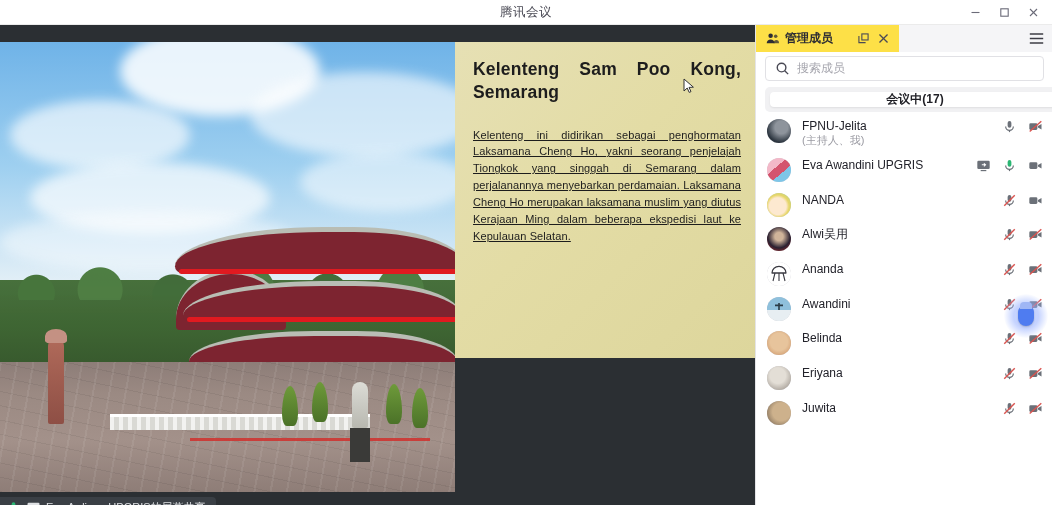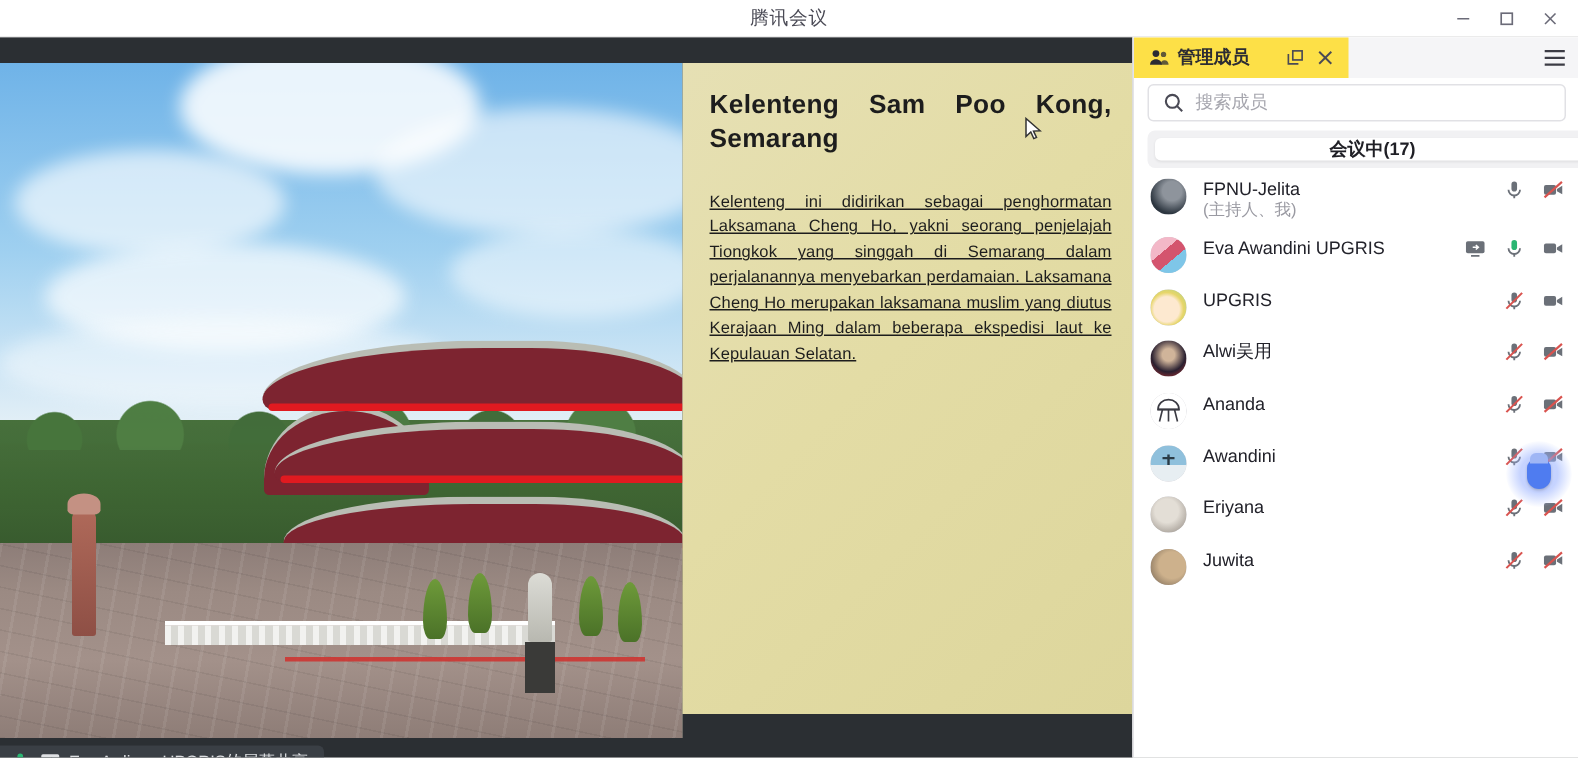--- a/index.html
+++ b/index.html
@@ -120,21 +120,21 @@
              background: linear-gradient(#6e9a3a, #4b7228);
              border-radius: 50% 50% 30% 30% / 70% 70% 30% 30%; }
   
   .stone-statue { position: absolute; left: 352px; top: 340px; width: 16px; height: 46px;
                   background: linear-gradient(#dcdcd6, #b8b8b0); border-radius: 8px 8px 2px 2px; }
   .plinth { position: absolute; left: 350px; top: 386px; width: 20px; height: 34px; background: #3a3a38; }
   .red-rail { position: absolute; left: 190px; top: 396px; width: 240px; height: 3px; background: #d0302d; opacity:.85; }
 
   
   .slide {
-    position: relative; width: 300px; height: 434px;
+    position: relative; width: 300px; height: 316px;
     background: linear-gradient(135deg, #e6e0b4 0%, #e3dca5 45%, #ddd69c 100%);
     padding: 16px 14px 0 18px;
   }
   .slide-title {
     font-size: 17.5px; font-weight: bold; color: #1d1d1d; line-height: 1.33;
     text-align: justify; text-align-last: justify; letter-spacing: .2px;
   }
   .slide-body {
     margin-top: 22px; font-size: 11px; color: #1d1d1d; line-height: 1.54;
     text-align: justify; letter-spacing: .1px; text-decoration: underline;
@@ -416,21 +416,21 @@
             <path d="M10.6 7.4l3.8-2.2v6l-3.8-2.2z" fill="#6b7078"></path>
           </svg>
         </div>
       </div>
 
       <div class="row">
         <div class="avatar">
           <i style="background:radial-gradient(circle at 45% 55%, #fde9d0 0 45%, #e7d66a 60%, #9fd08a 100%);"></i>
         </div>
         <div class="nm">
-          <span class="nm-main">UPGRIS</span>
+          <span class="nm-main">NANDA</span>
         </div>
         <div class="row-icons">
           <svg class="ico" viewBox="0 0 16 16">
             <rect x="6" y="2.2" width="4" height="7" rx="2" fill="#6b7078"></rect>
             <path d="M3.9 8a4.1 4.1 0 0 0 8.2 0" fill="none" stroke="#6b7078" stroke-width="1.3"></path>
             <line x1="8" y1="12.1" x2="8" y2="14" stroke="#6b7078" stroke-width="1.3"></line>
             <line x1="2.4" y1="13.6" x2="13.6" y2="2.4" stroke="#d9534f" stroke-width="1.5"></line>
           </svg>
           <svg class="ico" viewBox="0 0 16 16">
             <rect x="1.4" y="4.6" width="8.6" height="7" rx="1.4" fill="#6b7078"></rect>
@@ -505,20 +505,41 @@
             <line x1="2.4" y1="13.6" x2="13.6" y2="2.4" stroke="#d9534f" stroke-width="1.5"></line>
           </svg>
           <svg class="ico" viewBox="0 0 16 16">
             <rect x="1.4" y="4.6" width="8.6" height="7" rx="1.4" fill="#6b7078"></rect>
             <path d="M10.6 7.4l3.8-2.2v6l-3.8-2.2z" fill="#6b7078"></path>
             <line x1="1.8" y1="13.4" x2="14.2" y2="2.4" stroke="#d9534f" stroke-width="1.5"></line>
           </svg>
         </div>
       </div>
 
+      <div class="row">
+        <div class="avatar">
+          <i style="background:radial-gradient(circle at 50% 45%, #e7c49c 0 48%, #c98d5e 100%);"></i>
+        </div>
+        <div class="nm">
+          <span class="nm-main">Belinda</span>
+        </div>
+        <div class="row-icons">
+          <svg class="ico" viewBox="0 0 16 16">
+            <rect x="6" y="2.2" width="4" height="7" rx="2" fill="#6b7078"></rect>
+            <path d="M3.9 8a4.1 4.1 0 0 0 8.2 0" fill="none" stroke="#6b7078" stroke-width="1.3"></path>
+            <line x1="8" y1="12.1" x2="8" y2="14" stroke="#6b7078" stroke-width="1.3"></line>
+            <line x1="2.4" y1="13.6" x2="13.6" y2="2.4" stroke="#d9534f" stroke-width="1.5"></line>
+          </svg>
+          <svg class="ico" viewBox="0 0 16 16">
+            <rect x="1.4" y="4.6" width="8.6" height="7" rx="1.4" fill="#6b7078"></rect>
+            <path d="M10.6 7.4l3.8-2.2v6l-3.8-2.2z" fill="#6b7078"></path>
+            <line x1="1.8" y1="13.4" x2="14.2" y2="2.4" stroke="#d9534f" stroke-width="1.5"></line>
+          </svg>
+        </div>
+      </div>
 
       <div class="row">
         <div class="avatar">
           <i style="background:radial-gradient(circle at 45% 40%, #e3ded6 0 40%, #8e867e 100%);"></i>
         </div>
         <div class="nm">
           <span class="nm-main">Eriyana</span>
         </div>
         <div class="row-icons">
           <svg class="ico" viewBox="0 0 16 16">

